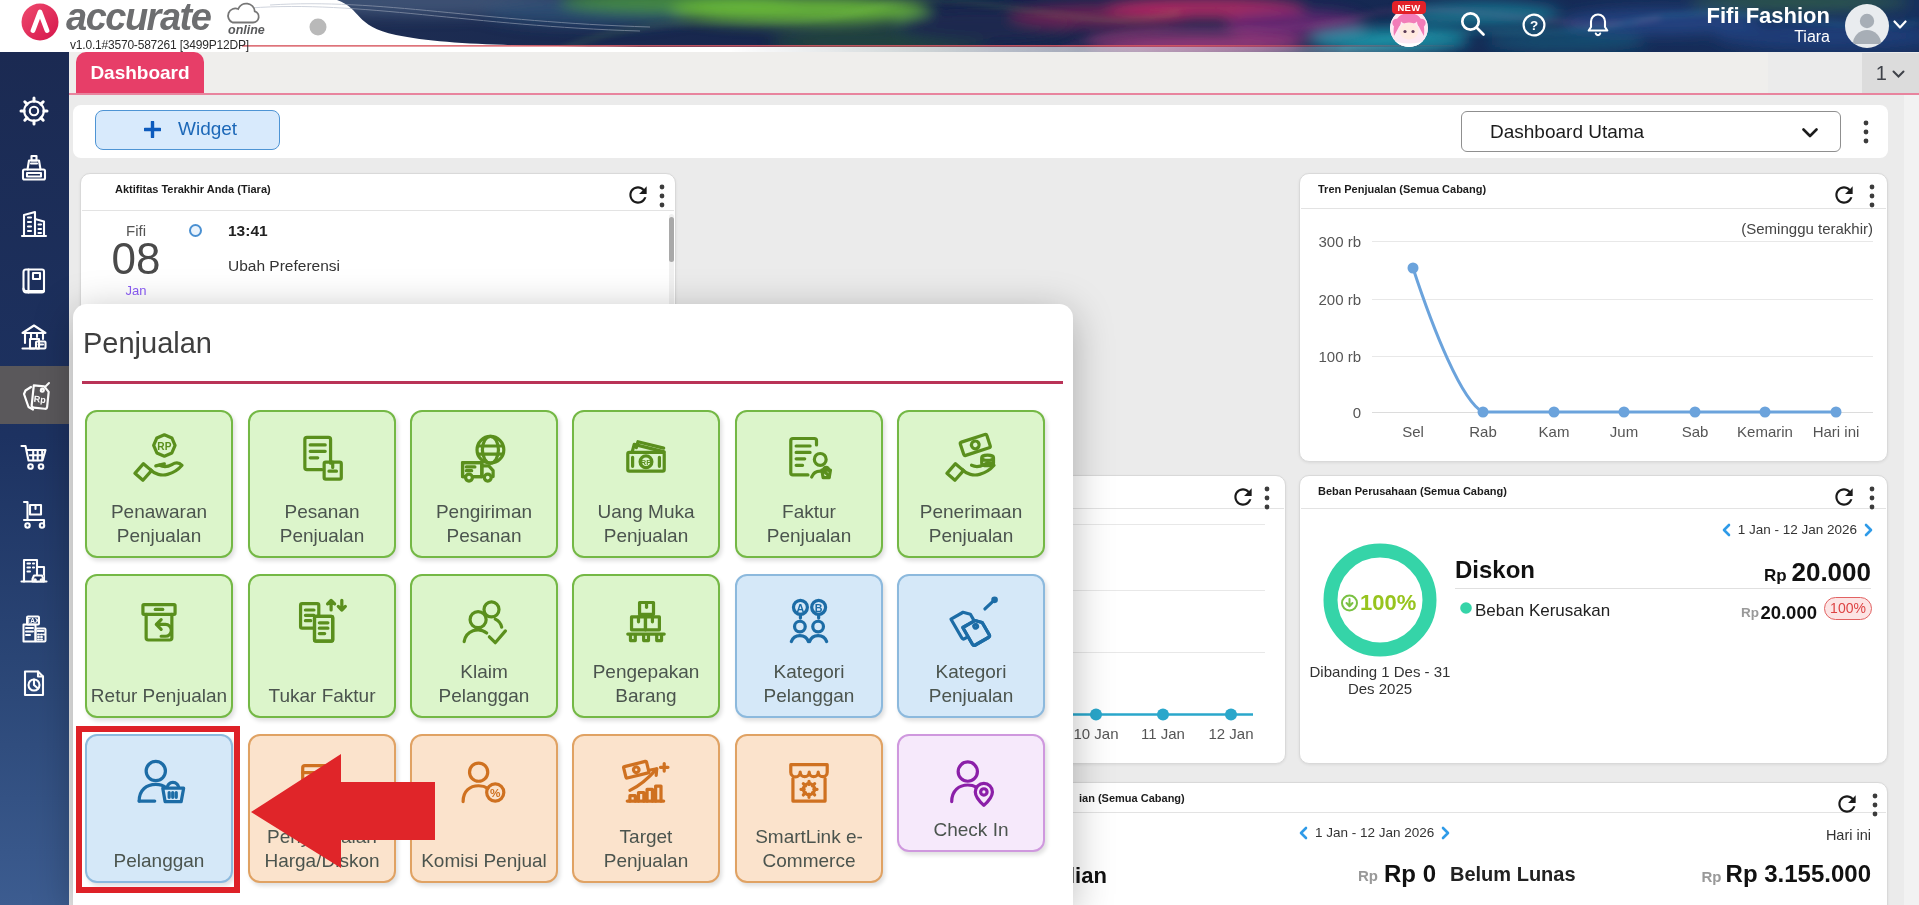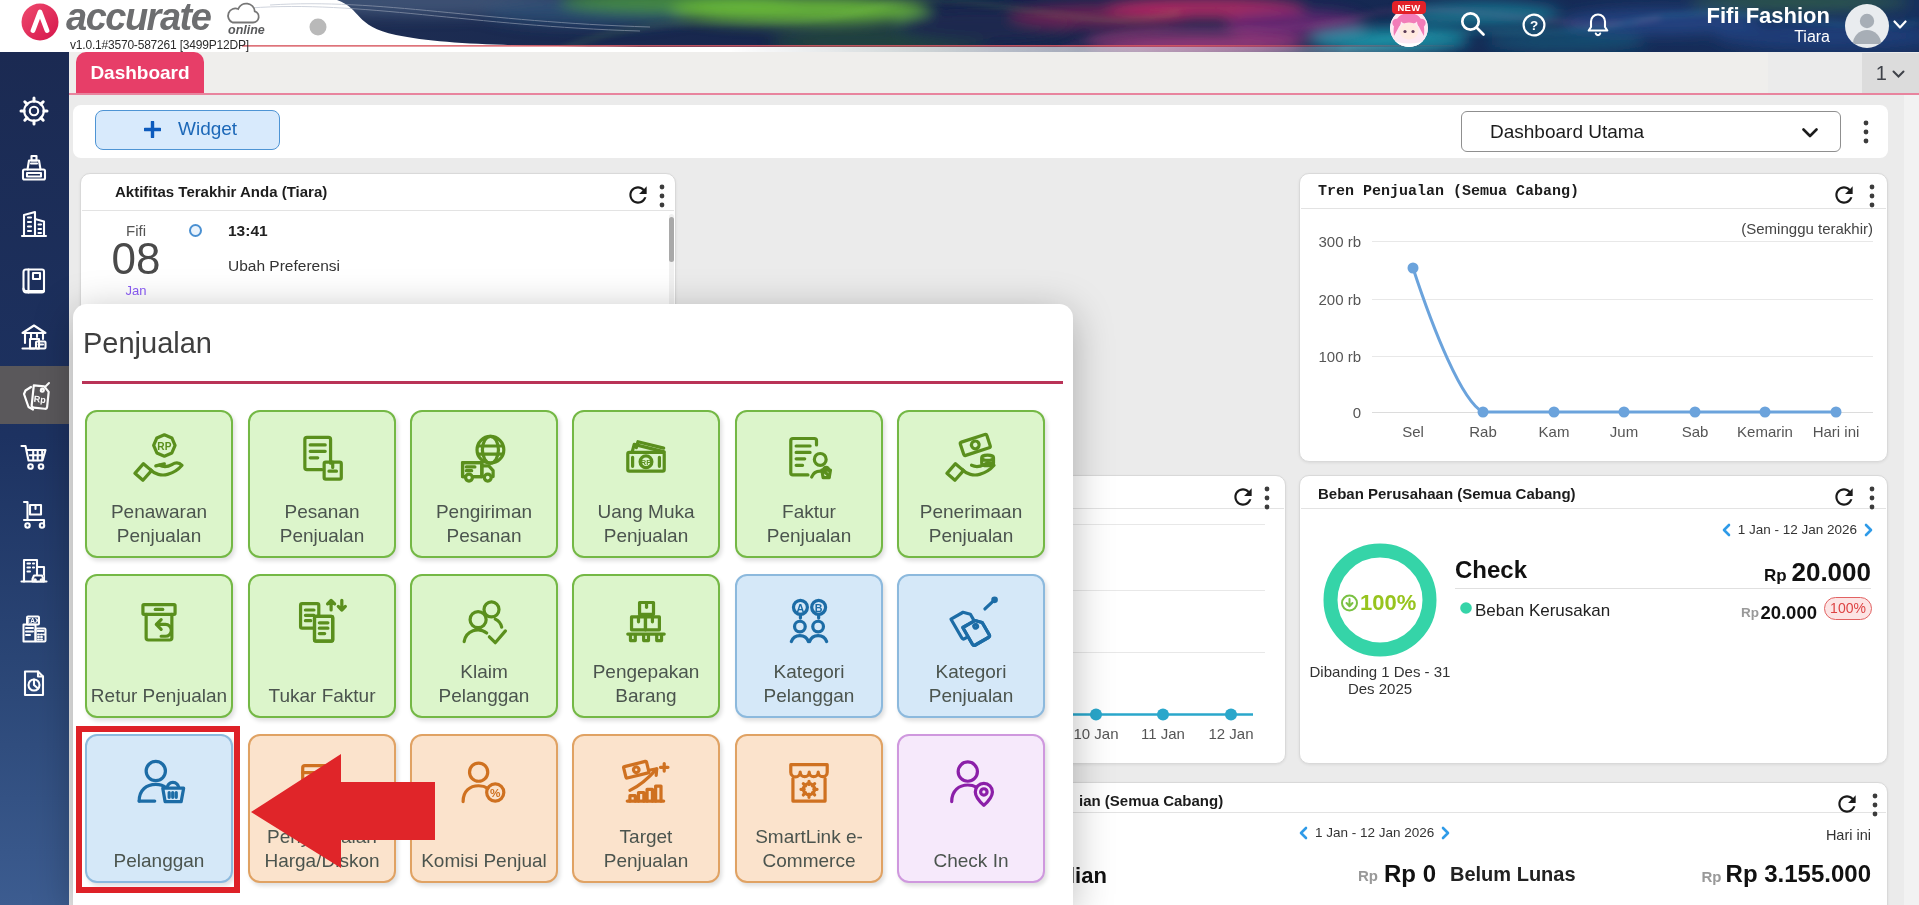--- a/index.html
+++ b/index.html
@@ -19,21 +19,21 @@
 #tab1{position:absolute;left:76px;top:0px;width:128px;height:41px;background:#e73e68;border-radius:10px 10px 0 0;color:#fff;font-size:19px;font-weight:700;text-align:center;line-height:41px;}
 #tabnum{position:absolute;left:1862px;top:1px;width:57px;height:40px;background:#dcdcdc;color:#3f4249;font-size:20px;line-height:40px;text-align:center;}
 #pinkline{position:absolute;left:0;top:93px;width:1919px;height:2px;background:#e8849e;}
 #scrolltrack{position:absolute;left:1904px;top:95px;width:15px;height:810px;background:#f2f2f2;}
 
 #sidebar{position:absolute;left:0;top:52px;width:69px;height:853px;background:linear-gradient(180deg,#1b2a52 0%,#1d3261 45%,#2c4878 75%,#3c5c90 100%);}
 #sact{position:absolute;left:0;top:314px;width:69px;height:58px;background:#5a585b;}
 .sic{position:absolute;left:17px;}
 
 .card{position:absolute;background:#fff;border:1px solid #d9d9d9;border-radius:10px;box-shadow:0 1px 3px rgba(0,0,0,.07);}
-.ctitle{position:absolute;left:16px;top:9px;font-size:15px;font-weight:700;color:#1c1c1c;}
+.ctitle{position:absolute;left:16px;top:9px;font-size:11px;font-weight:700;color:#1c1c1c;}
 .cdiv{position:absolute;left:1px;right:1px;height:1px;background:#e3e3e3;}
 .ref{position:absolute;top:8px;}
 .keb{position:absolute;top:10px;}
 #toolbar{position:absolute;left:73px;top:105px;width:1815px;height:53px;background:#fff;border-radius:8px;}
 #wbtn{position:absolute;left:22px;top:5px;width:185px;height:40px;background:#d8eafc;border:1.5px solid #4e94d4;border-radius:8px;}
 #dsel{position:absolute;left:1388px;top:6px;width:380px;height:41px;background:#fff;border:1px solid #8f8f8f;border-radius:6px;font-size:19px;color:#1c1c1c;line-height:39px;padding-left:28px;}
 .glab{position:absolute;font-size:15px;color:#555;}
 
 #popup{position:absolute;left:73px;top:304px;width:1000px;height:601px;background:#fff;border-radius:14px 14px 0 0;box-shadow:0 8px 40px rgba(0,0,0,.28);}
 #ptitle{position:absolute;left:10px;top:23px;font-size:29px;color:#3f3f3f;}
@@ -289,21 +289,21 @@
     <div style="position:absolute;left:15px;top:48px;width:80px;text-align:center;font-size:15px;color:#555;">Fifi</div>
     <div style="position:absolute;left:15px;top:60px;width:80px;text-align:center;font-size:44px;color:#4a4a4a;">08</div>
     <div style="position:absolute;left:15px;top:109px;width:80px;text-align:center;font-size:13px;color:#8b5cf6;">Jan</div>
     <div style="position:absolute;left:108px;top:50px;width:13px;height:13px;border:2px solid #4a90d2;border-radius:50%;background:#eaf3fc;"></div>
     <div style="position:absolute;left:147px;top:48px;font-size:15.5px;font-weight:700;color:#222;">13:41</div>
     <div style="position:absolute;left:147px;top:83px;font-size:15.5px;color:#333;">Ubah Preferensi</div>
     <div style="position:absolute;left:588px;top:40px;width:5px;height:240px;background:#f0f0f0;border-radius:3px;"></div>
     <div style="position:absolute;left:588px;top:43px;width:5px;height:45px;background:#a9a9a9;border-radius:3px;"></div>
   </div>
   <div class="card" id="cardC" style="left:1299px;top:173px;width:589px;height:289px;">
-    <div class="ctitle" style="left:18px;font-family:Liberation Mono, monospace;">Tren Penjualan (Semua Cabang)</div>
+    <div class="ctitle" style="left:18px;">Tren Penjualan (Semua Cabang)</div>
     <div class="cdiv" style="top:34px;"></div>
     <div style="position:absolute;right:14px;top:46px;font-size:15px;color:#444;">(Seminggu terakhir)</div>
     <svg class="ref" style="left:531px;" width="26" height="26" viewBox="0 0 24 24">
         <path fill="#1a1a1a" d="M17.65 6.35C16.2 4.9 14.21 4 12 4c-4.42 0-7.99 3.58-7.99 8s3.57 8 7.99 8c3.73 0 6.84-2.55 7.73-6h-2.08c-.82 2.33-3.04 4-5.65 4-3.31 0-6-2.69-6-6s2.69-6 6-6c1.66 0 3.14.69 4.22 1.78L13 11h7V4l-2.35 2.35z"></path>
       </svg>
     <svg class="keb" style="left:569px;" width="6" height="24" viewBox="0 0 6 24">
         <circle cx="3" cy="3" r="2.4" fill="#3c3c3c"></circle>
         <circle cx="3" cy="12" r="2.4" fill="#3c3c3c"></circle>
         <circle cx="3" cy="21" r="2.4" fill="#3c3c3c"></circle>
       </svg>
@@ -382,21 +382,21 @@
     </div>
     <svg style="position:absolute;left:0;top:0;" width="587" height="287" viewBox="0 0 587 287">
       <circle cx="80" cy="124" r="49.5" stroke="#35d4a8" stroke-width="14" fill="none"></circle>
       <circle cx="49.5" cy="127" r="7.5" stroke="#7ac143" stroke-width="2" fill="none"></circle>
       <path d="M49.5 123 v7 m-3 -3 l3 3.2 3 -3.2" stroke="#7ac143" stroke-width="2" fill="none" stroke-linecap="round" stroke-linejoin="round"></path>
       <circle cx="166" cy="132" r="5.8" fill="#35d4a8"></circle>
     </svg>
     <div style="position:absolute;left:60px;top:114px;font-size:22px;font-weight:700;color:#97c41e;">100%</div>
     <div style="position:absolute;left:0px;top:188px;width:160px;text-align:center;font-size:15px;color:#333;line-height:16px;">Dibanding 1 Des - 31</div>
     <div style="position:absolute;left:0px;top:204px;width:160px;text-align:center;font-size:15px;color:#333;">Des 2025</div>
-    <div style="position:absolute;left:155px;top:80px;font-size:24px;font-weight:700;color:#111;">Check</div>
+    <div style="position:absolute;left:155px;top:80px;font-size:24px;font-weight:700;color:#111;">Diskon</div>
     <div style="position:absolute;right:16px;top:81px;"><span style="font-size:17px;font-weight:700;color:#111;">Rp </span><span style="font-size:26px;font-weight:700;color:#111;">20.000</span></div>
     <div style="position:absolute;left:155px;right:16px;top:112px;height:1px;background:#e0e0e0;"></div>
     <div style="position:absolute;left:175px;top:125px;font-size:17px;color:#222;">Beban Kerusakan</div>
     <div style="position:absolute;right:128px;top:129px;font-size:13.5px;font-weight:700;color:#999;">Rp</div>
     <div style="position:absolute;right:70px;top:126px;font-size:18.5px;font-weight:700;color:#111;">20.000</div>
     <div style="position:absolute;right:15px;top:121px;width:48px;height:23px;background:#fce4e4;border:1.5px solid #e26262;border-radius:11.5px;text-align:center;line-height:20px;font-size:14px;color:#dd4444;">100%</div>
   </div>
   <div class="card" id="cardF" style="left:692px;top:782px;width:1196px;height:140px;">
     <div class="ctitle" style="left:386px;">ian (Semua Cabang)</div>
     <div class="cdiv" style="top:29px;"></div>
@@ -647,21 +647,21 @@
       <svg class="ic" width="56" height="56" viewBox="0 0 56 56">
           <g stroke="#cf7120" stroke-width="3" fill="none" stroke-linecap="round" stroke-linejoin="round">
         <path d="M11 9 h34 v7 a4.2 4.2 0 0 1 -8.4 0 a4.2 4.2 0 0 1 -8.4 0 a4.2 4.2 0 0 1 -8.4 0 a4.2 4.2 0 0 1 -8.8 0 z"></path>
         <path d="M13 22 v21 h30 V22"></path>
         <circle cx="28" cy="32" r="5.2"></circle>
         <path d="M28 24.5 v3 M28 36.5 v3 M20.5 32 h3 M32.5 32 h3 M22.7 26.7 l2.1 2.1 M31.2 35.2 l2.1 2.1 M33.3 26.7 l-2.1 2.1 M24.8 35.2 l-2.1 2.1"></path>
       </g>
         </svg>
       <div class="lbl">SmartLink e-<br>Commerce</div>
     </div>
-    <div class="tile tp" style="left:824px;top:430px;height:149px;text-decoration:underline;">
+    <div class="tile tp" style="left:824px;top:430px;height:118px;text-decoration:underline;">
       <svg class="ic" width="56" height="56" viewBox="0 0 56 56">
           <g stroke="#8b1fa8" stroke-width="3" fill="none" stroke-linecap="round" stroke-linejoin="round">
         <circle cx="25" cy="15.5" r="9"></circle>
         <path d="M10 43.5 c0 -10.5 7 -15.5 15 -15.5 c3 0 5.7 0.7 8 2"></path>
         <path d="M40 26.5 a8 8 0 0 1 8 8 c0 5.2 -8 12.5 -8 12.5 s-8 -7.3 -8 -12.5 a8 8 0 0 1 8 -8 z"></path>
         <circle cx="40" cy="34.5" r="3"></circle>
       </g>
         </svg>
       <div class="lbl">Check In</div>
     </div>

